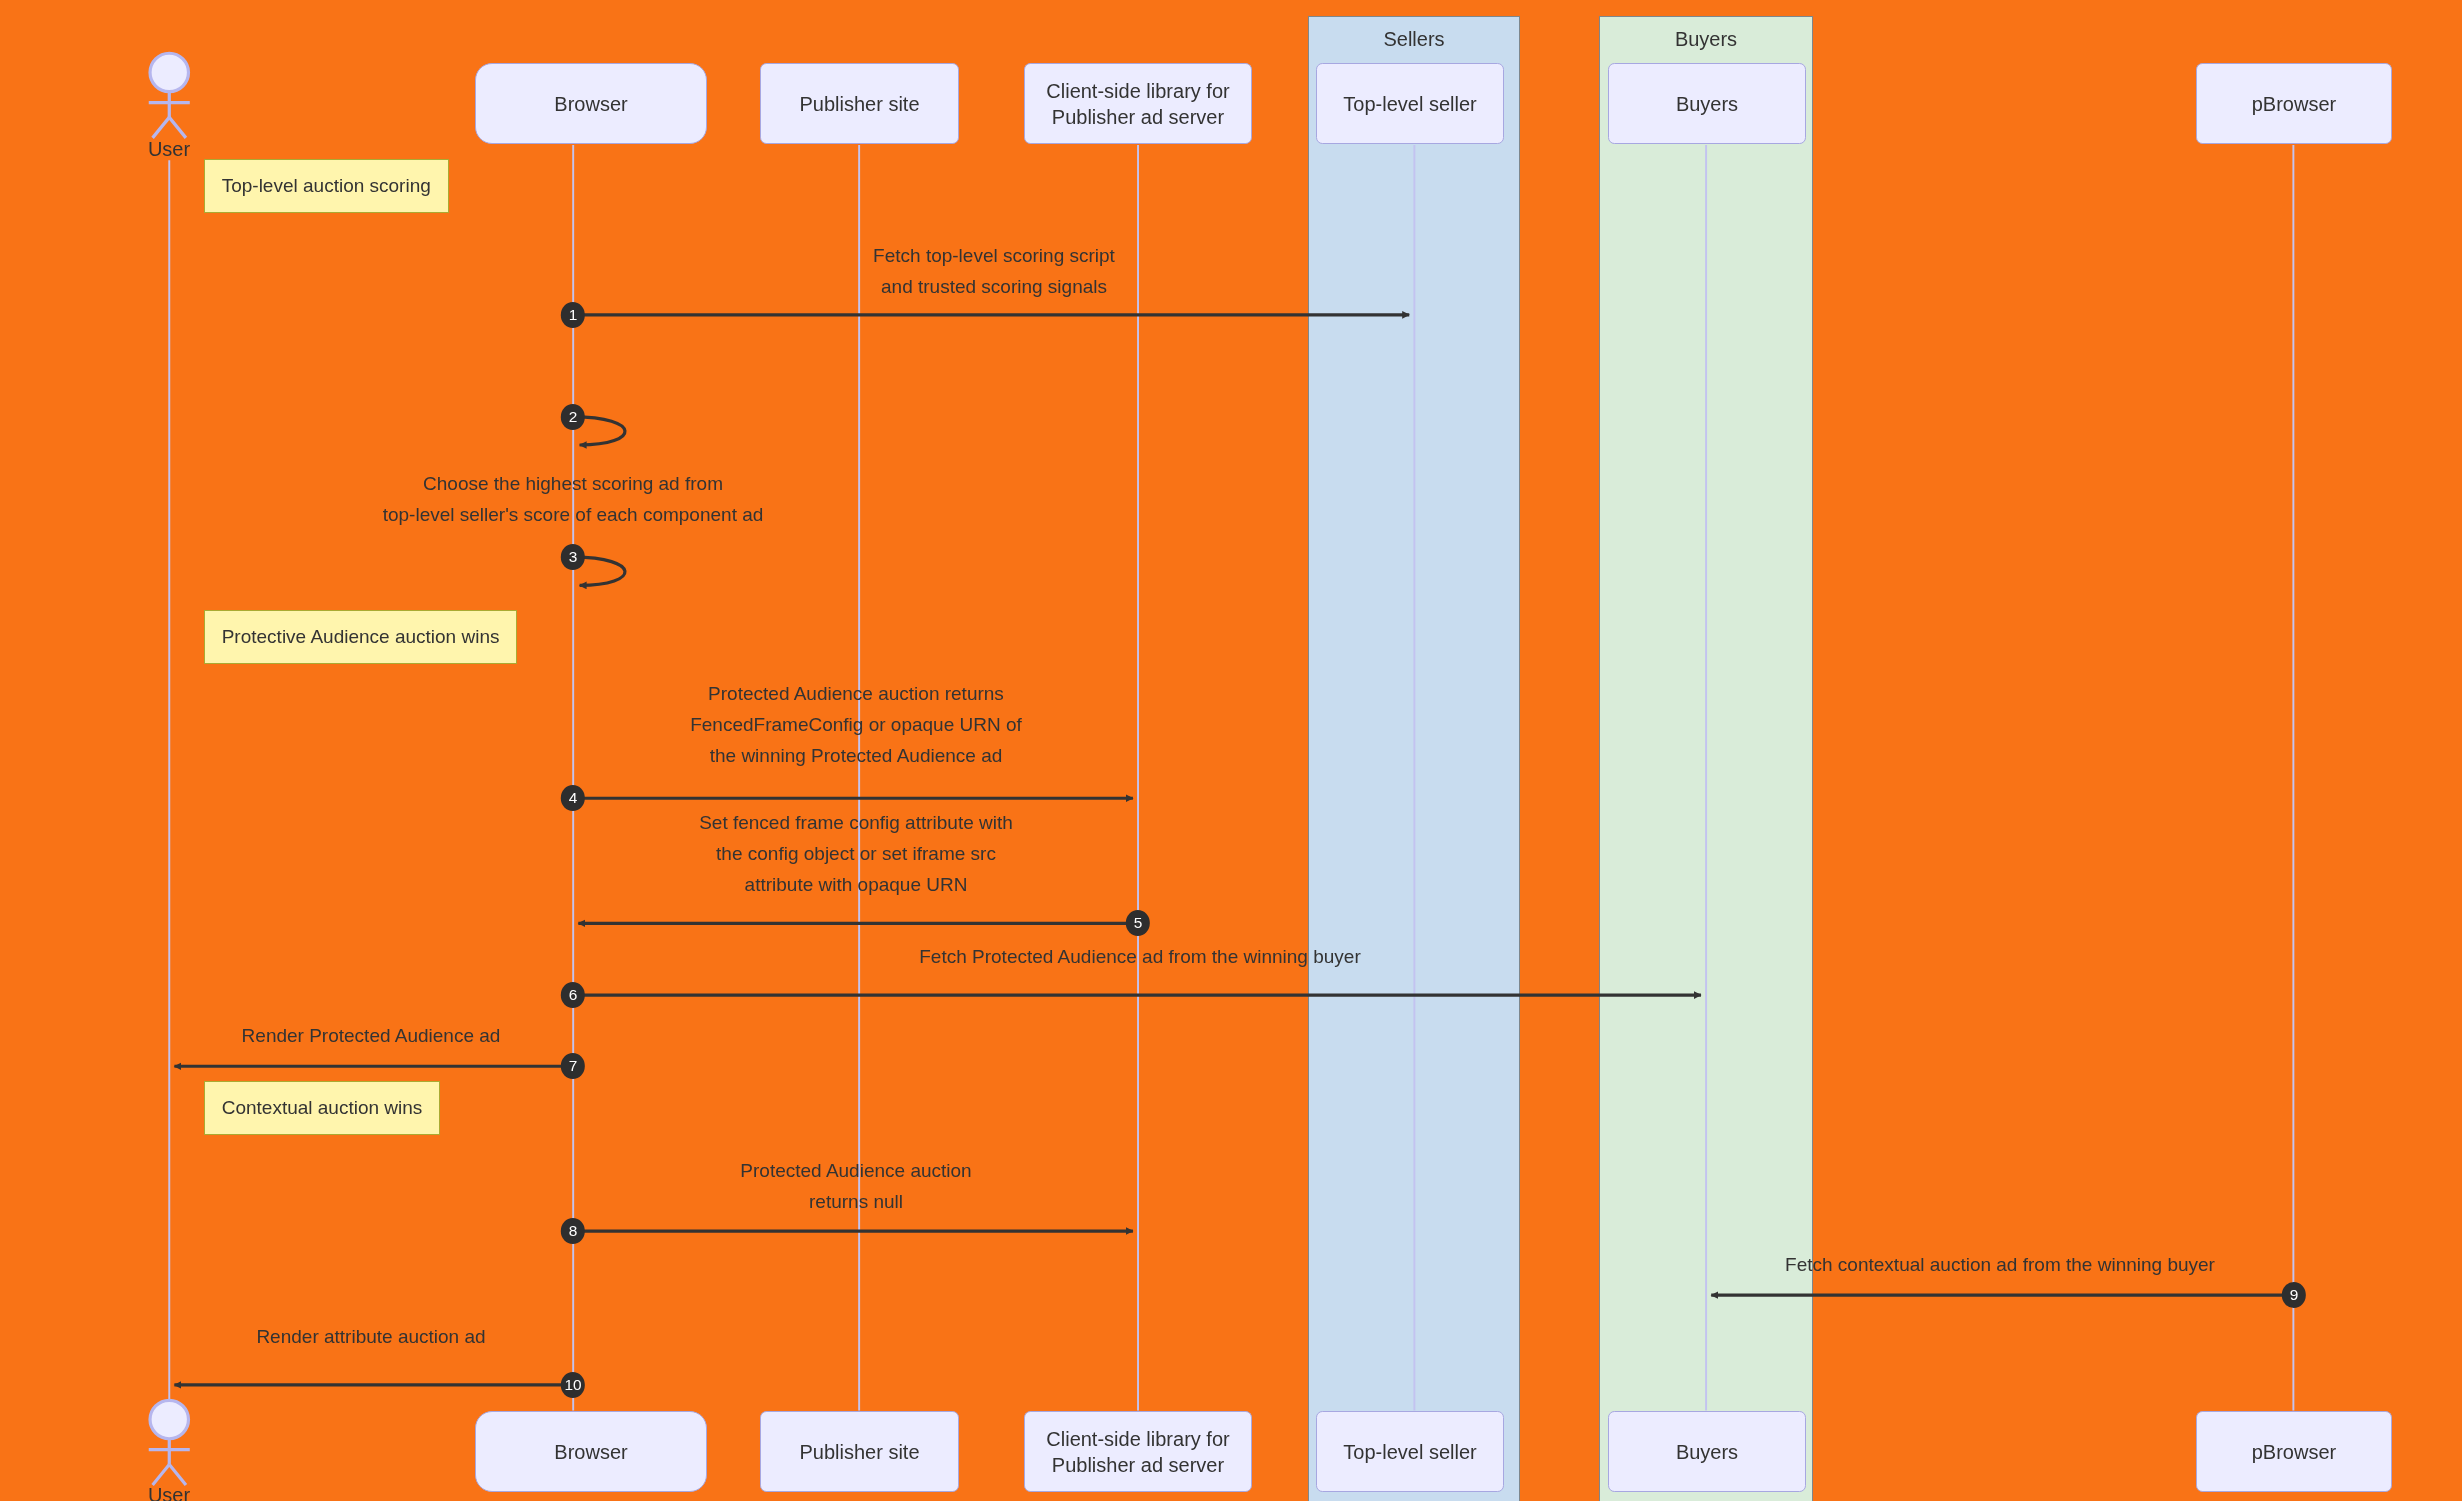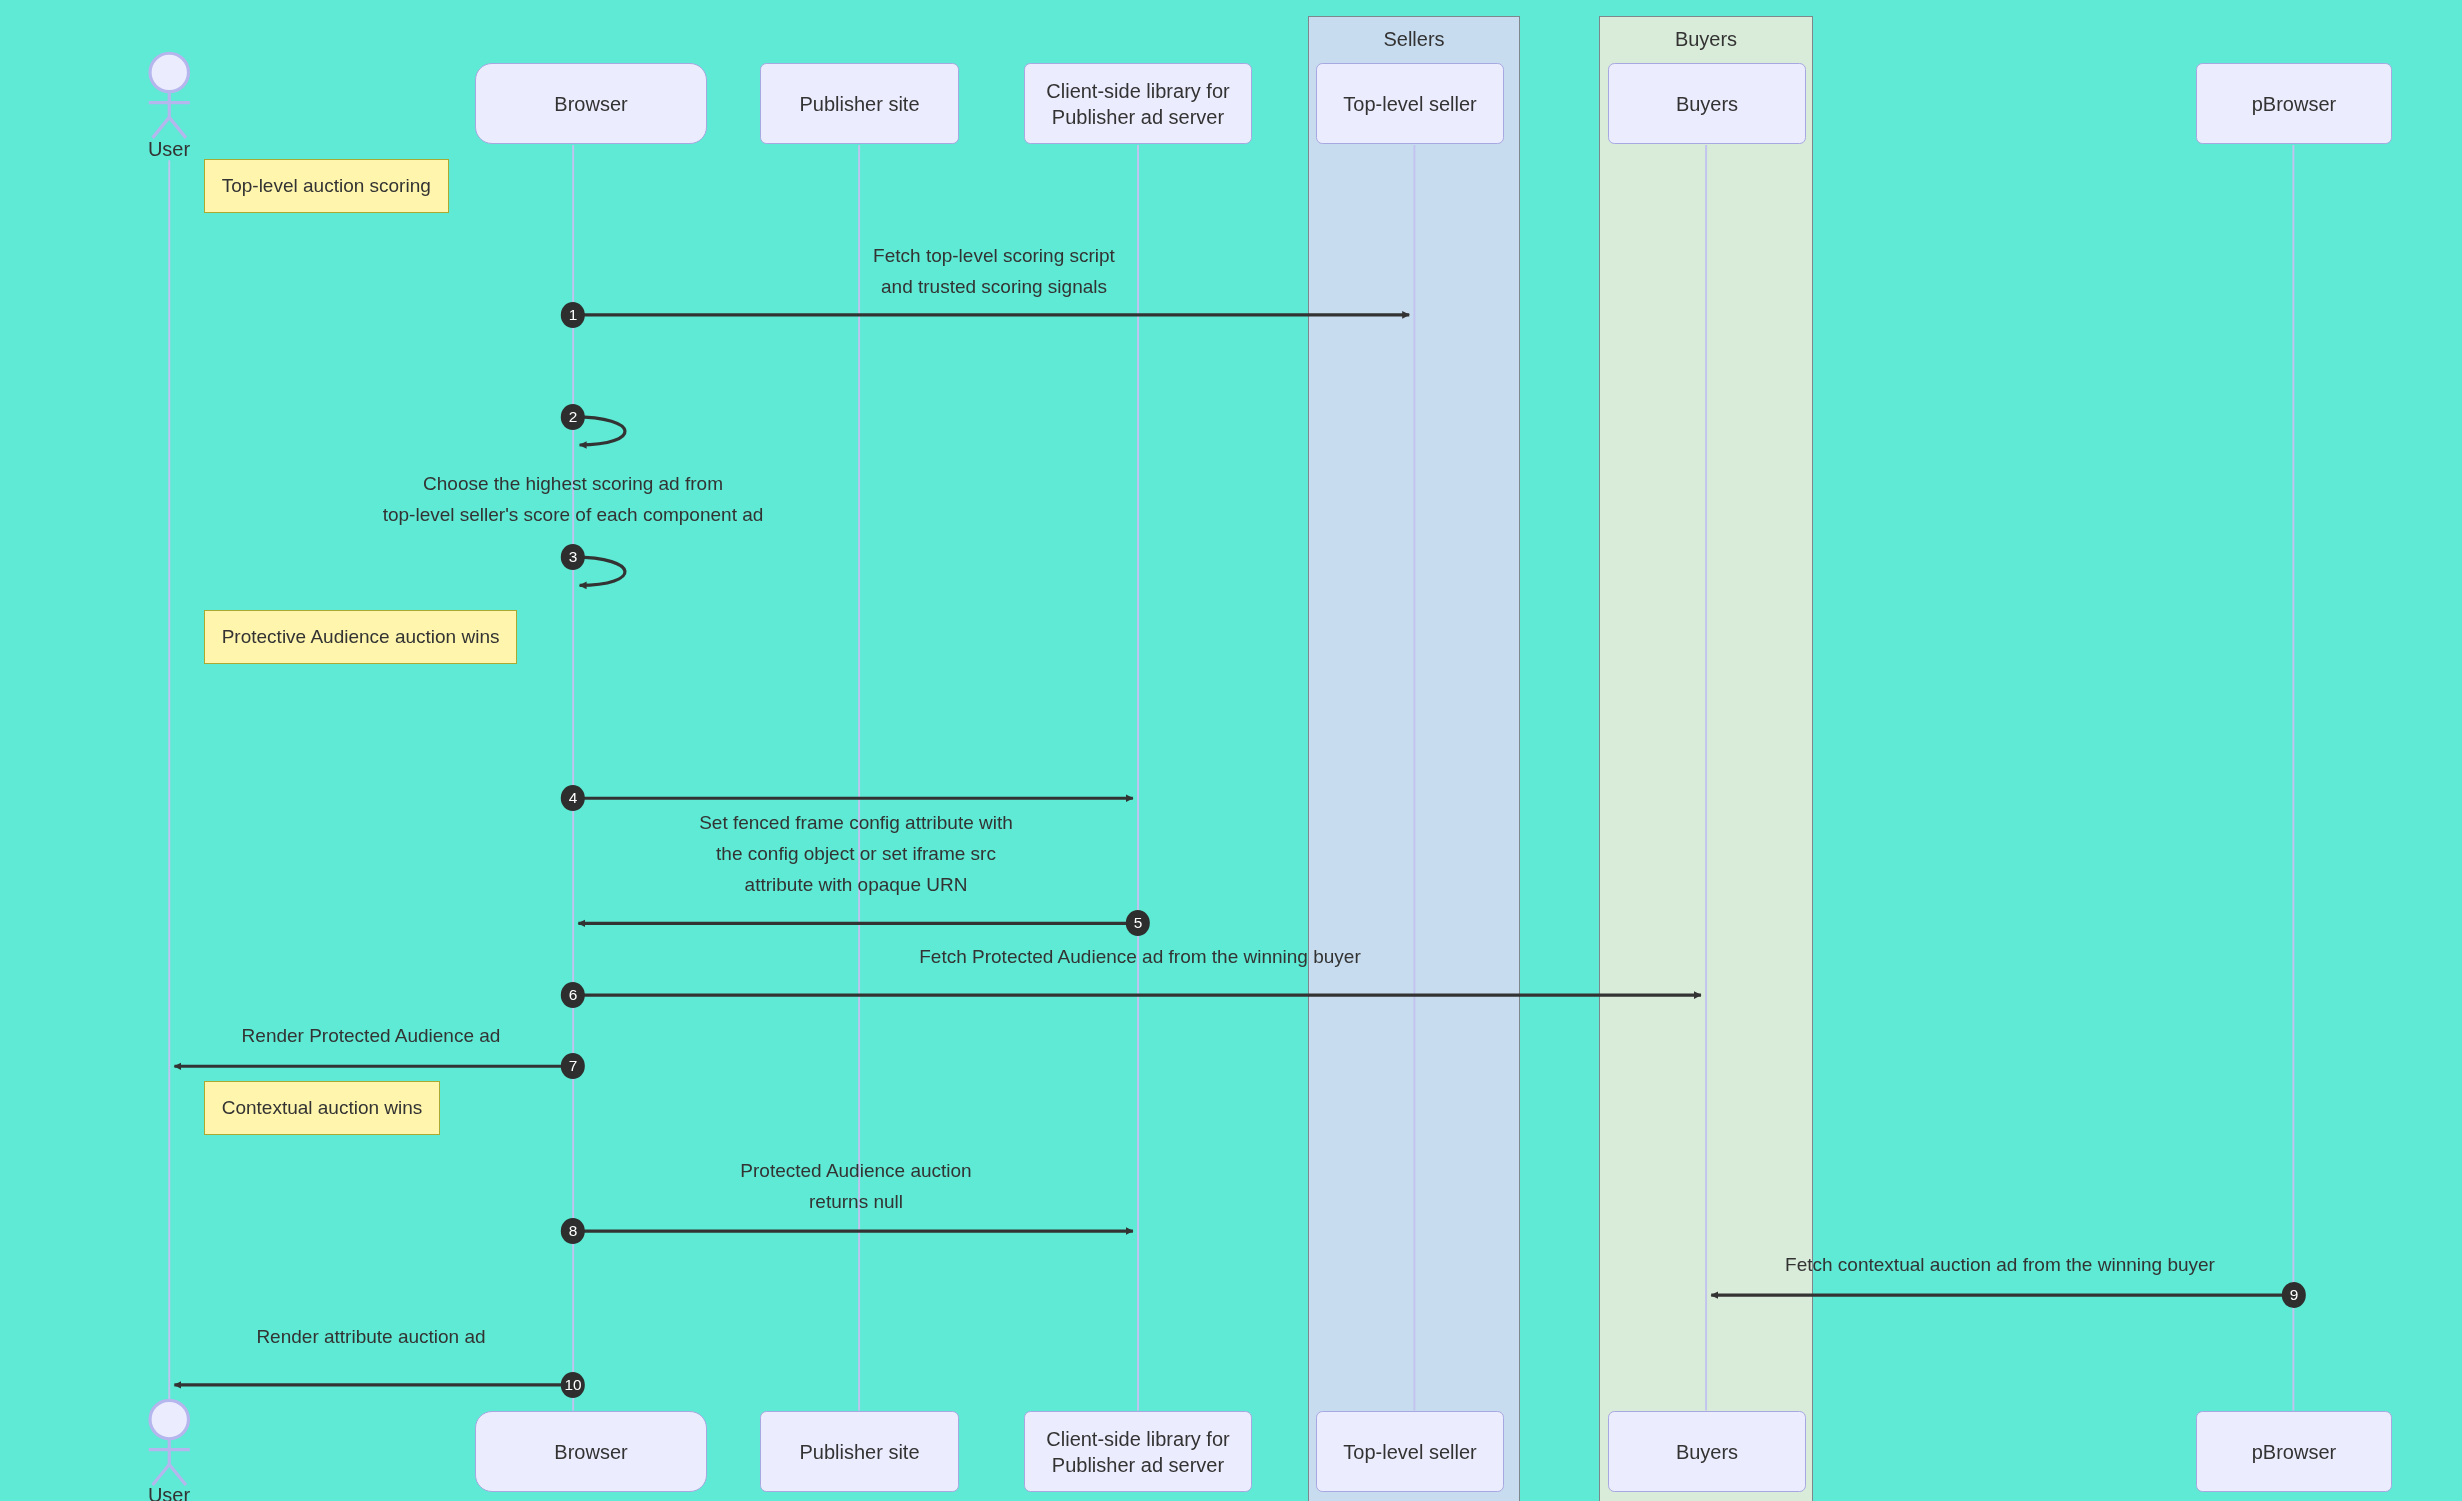--- a/index.html
+++ b/index.html
@@ -1,16 +1,16 @@
 <!DOCTYPE html>
 <html style="font-size:10.3px"><head>
 <meta charset="utf-8">
 <style>
   html,body{margin:0;padding:0;background:#ffffff;}
-  #canvas{position:relative;width:2462px;height:1501px;background:#5eead4;overflow:hidden;
+  #canvas{position:relative;width:2462px;height:1501px;background:#f97316;overflow:hidden;
           font-family:"Liberation Sans", sans-serif;color:#333;}
   .group{position:absolute;border:1.9px solid #7E878C;box-sizing:border-box;}
   #g-sellers{left:1308px;top:16px;width:212px;height:1491px;background:#C8DCEF;}
   #g-buyers{left:1599px;top:16px;width:214px;height:1491px;background:#D9ECD9;}
   .group-label{position:absolute;left:0;top:7.7px;width:100%;text-align:center;
                font-size:20px;line-height:29.5px;color:#333;}
   .abox{position:absolute;background:#ECECFF;border:1.9px solid #A7A7E1;border-radius:6.4px;
         box-sizing:border-box;display:flex;align-items:center;justify-content:center;
         text-align:center;white-space:pre-line;font-size:20px;line-height:26px;color:#333;z-index:5;}
   .b-browser{left:475px;width:232px;border-radius:17px;}
@@ -110,20 +110,23 @@
   <div class="userlabel" style="left:169px;top:1481px;">User</div>
 
   <div class="note" style="left:204px;top:159px;">Top-level auction scoring</div>
   <div class="note" style="left:204px;top:610px;">Protective Audience auction wins</div>
   <div class="note" style="left:204px;top:1081px;">Contextual auction wins</div>
 
   <div class="msg" style="left:994px;top:240px;">Fetch top-level scoring script
 and trusted scoring signals</div>
   <div class="msg" style="left:573px;top:468px;">Choose the highest scoring ad from
 top-level seller's score of each component ad</div>
+  <div class="msg" style="left:856px;top:678px;">Protected Audience auction returns
+FencedFrameConfig or opaque URN of
+the winning Protected Audience ad</div>
   <div class="msg" style="left:856px;top:807px;">Set fenced frame config attribute with
 the config object or set iframe src
 attribute with opaque URN</div>
   <div class="msg" style="left:1140px;top:941px;">Fetch Protected Audience ad from the winning buyer</div>
   <div class="msg" style="left:371px;top:1020px;">Render Protected Audience ad</div>
   <div class="msg" style="left:856px;top:1155px;">Protected Audience auction
 returns null</div>
   <div class="msg" style="left:2000px;top:1249px;">Fetch contextual auction ad from the winning buyer</div>
   <div class="msg" style="left:371px;top:1321px;">Render attribute auction ad</div>
 

